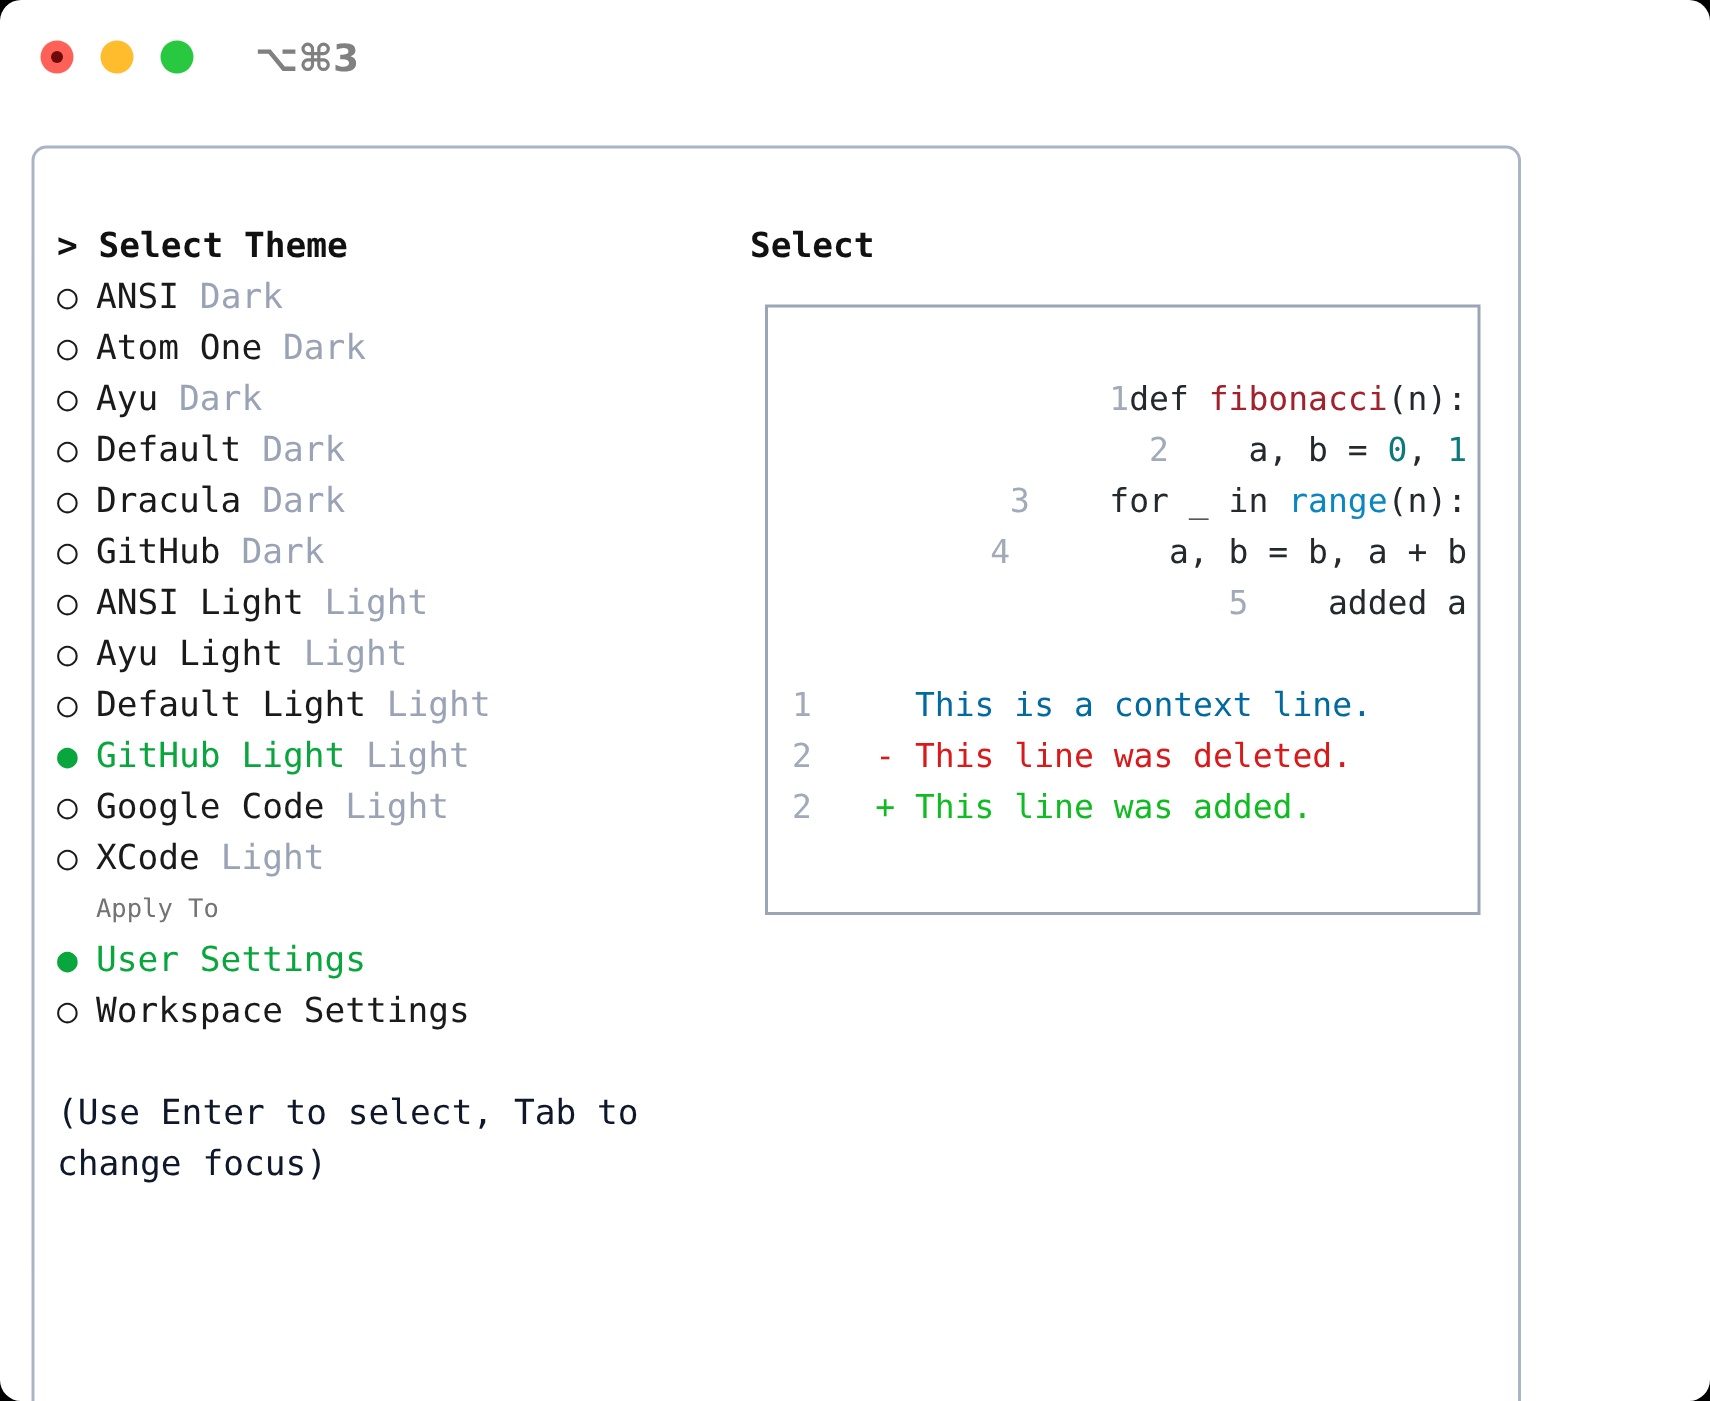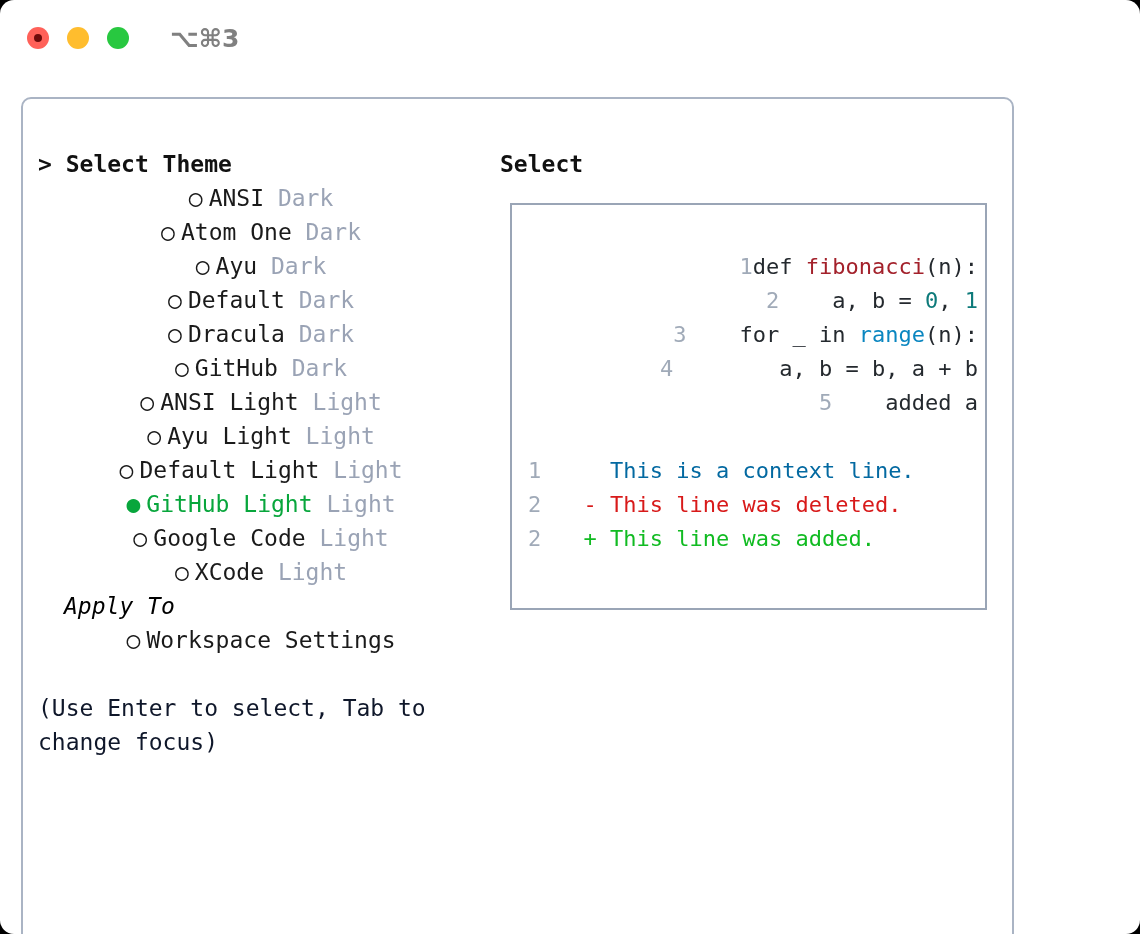--- a/index.html
+++ b/index.html
@@ -83,40 +83,38 @@
     white-space: pre;
   }
 
   .opt-row {
     height: 34px;
     line-height: 34px;
     font-size: 23px;
     color: #1a1a1a;
     white-space: pre;
     display: block;
-    text-align: center;
   }
   .marker {
     display: inline-block;
     width: 26px;
     white-space: pre;
   }
   .opt-label { }
   .opt-suffix { color: #9aa3b5; }
   .opt-row.selected .opt-label,
   .opt-row.selected .marker { color: #08a63c; }
 
   #apply-header {
     height: 34px;
     line-height: 34px;
-    font-size: 23px;
-    color: #000000;
+    font-size: 17px;
+    color: #737373;
     white-space: pre;
     padding-left: 26px;
-    font-style: italic;
   }
 
   .spacer-line { height: 34px; }
 
   #hint {
     font-size: 23px;
     line-height: 34px;
     color: #0f172a;
     width: 408px;
     word-spacing: 0px;
@@ -195,20 +193,21 @@
           <div class="opt-row"><span class="marker">○</span><span class="opt-label">GitHub</span><span class="opt-suffix"> Dark</span></div>
           <div class="opt-row"><span class="marker">○</span><span class="opt-label">ANSI Light</span><span class="opt-suffix"> Light</span></div>
           <div class="opt-row"><span class="marker">○</span><span class="opt-label">Ayu Light</span><span class="opt-suffix"> Light</span></div>
           <div class="opt-row"><span class="marker">○</span><span class="opt-label">Default Light</span><span class="opt-suffix"> Light</span></div>
           <div class="opt-row selected"><span class="marker">●</span><span class="opt-label">GitHub Light</span><span class="opt-suffix"> Light</span></div>
           <div class="opt-row"><span class="marker">○</span><span class="opt-label">Google Code</span><span class="opt-suffix"> Light</span></div>
           <div class="opt-row"><span class="marker">○</span><span class="opt-label">XCode</span><span class="opt-suffix"> Light</span></div>
         </div>
       <div id="apply-header">Apply To</div>
       <div id="apply-list">
+          <div class="opt-row selected"><span class="marker">●</span><span class="opt-label">User Settings</span></div>
           <div class="opt-row"><span class="marker">○</span><span class="opt-label">Workspace Settings</span></div>
         </div>
       <div class="spacer-line"></div>
       <div id="hint">(Use Enter to select, Tab to change focus)</div>
     </div>
 
     <div id="right-col">
       <div class="section-header">Select</div>
       <div id="preview-box">
         <div id="code-area">

